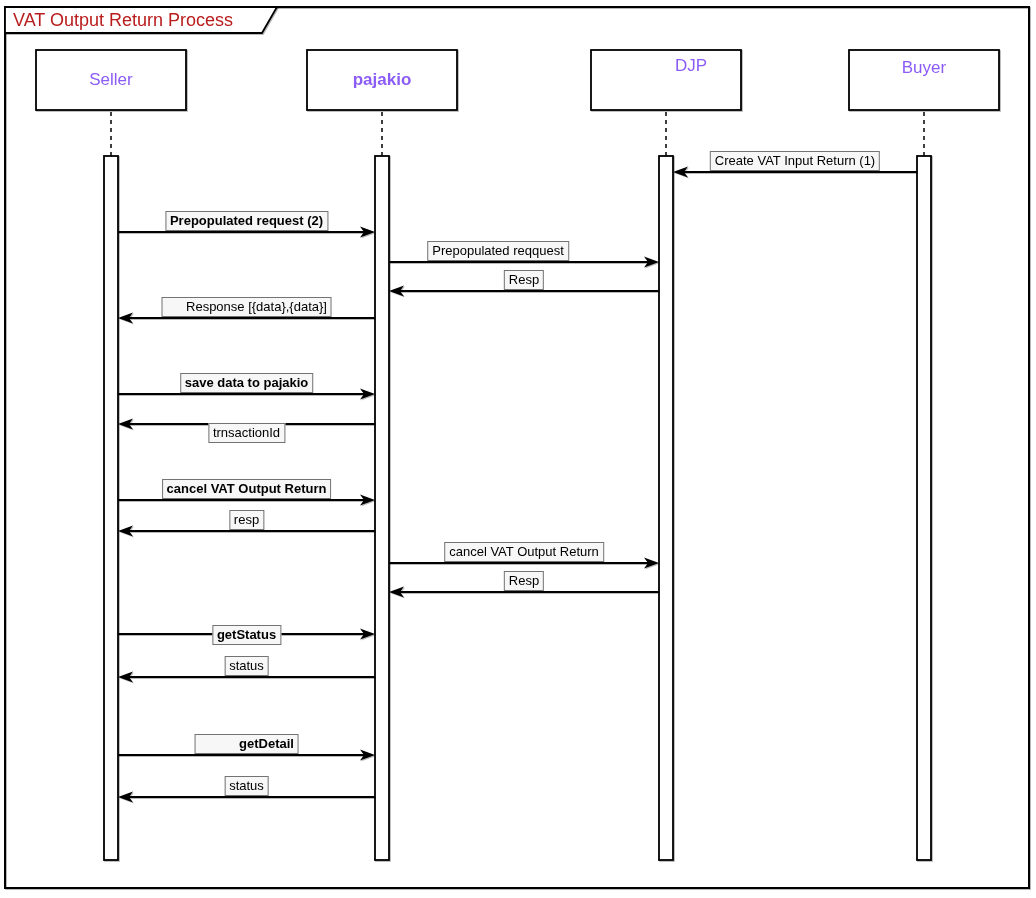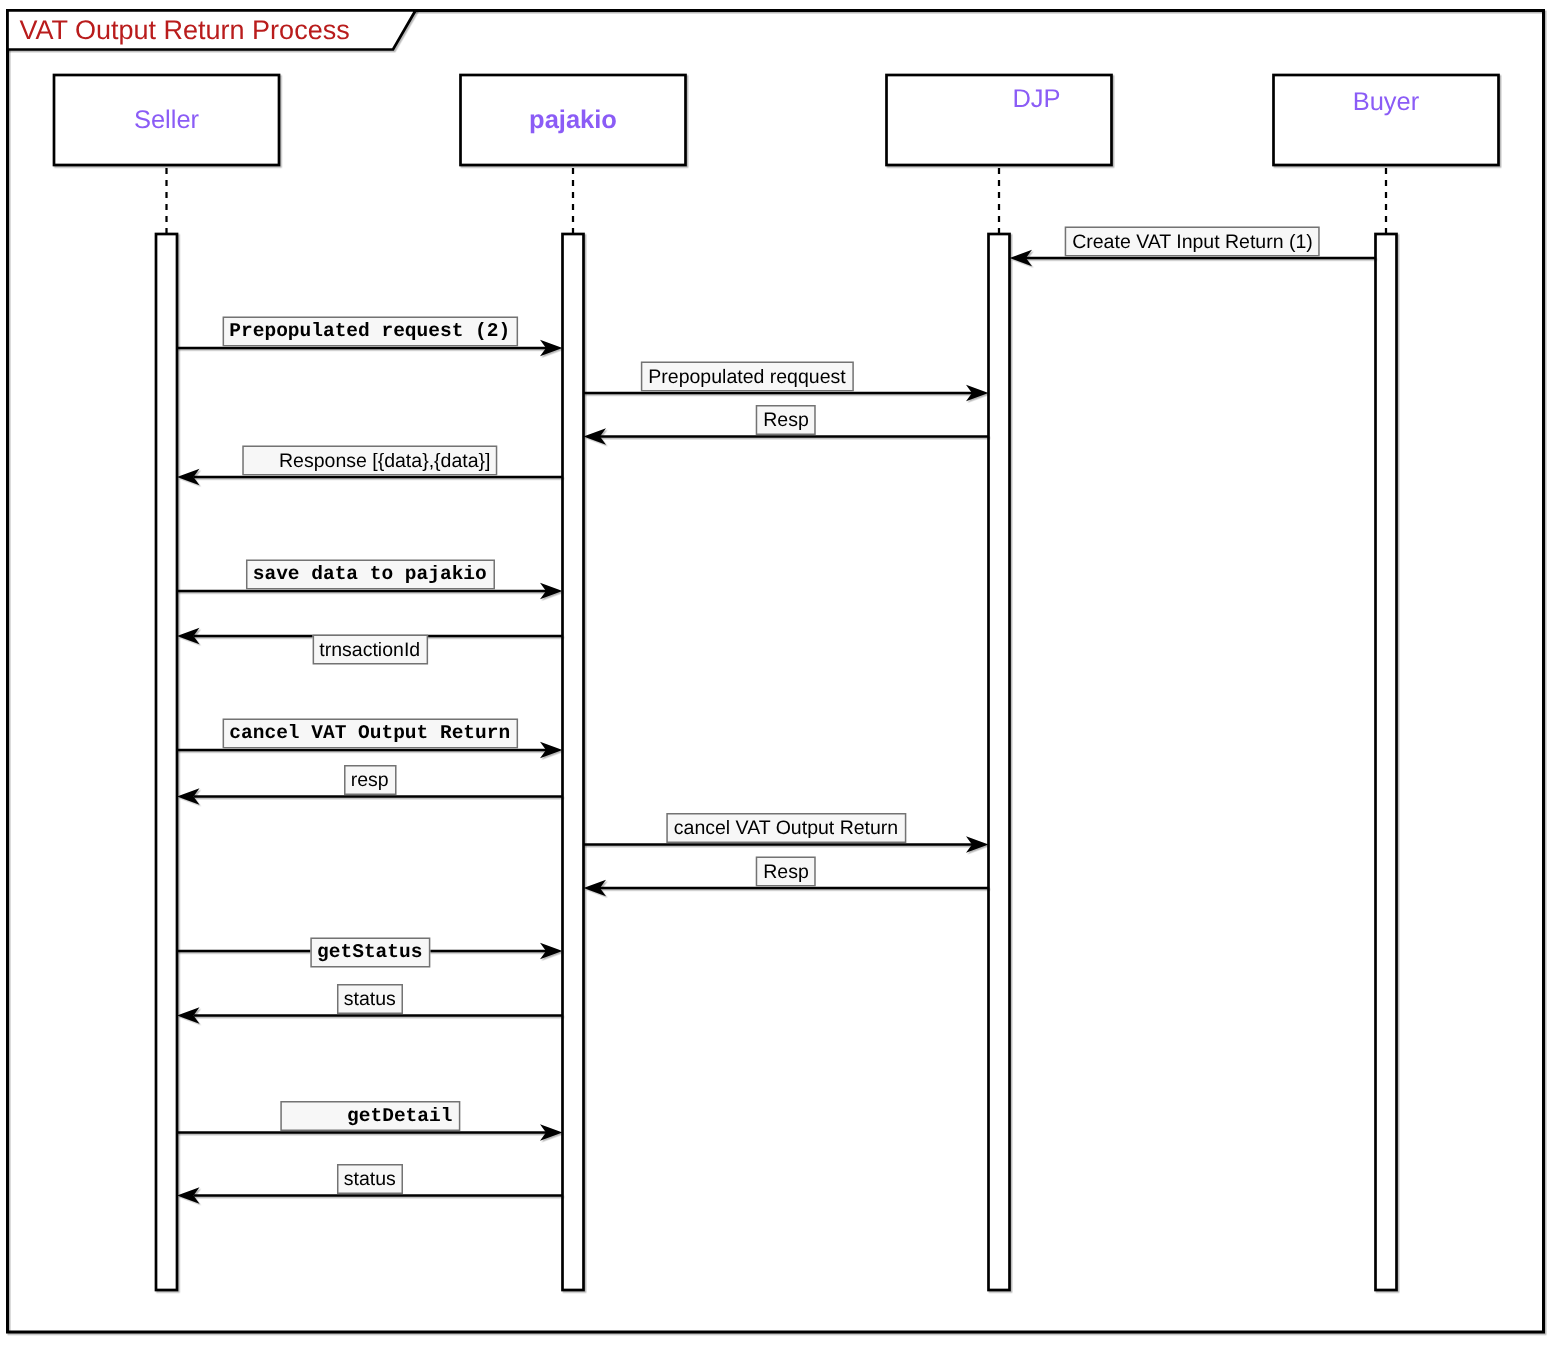--- a/index.html
+++ b/index.html
@@ -57,21 +57,20 @@
     font-size: 13px;
     line-height: 16px;
     padding: 1px 4px;
     color: #000000;
     background: #f7f7f7;
     border: 1px solid #737373;
     white-space: nowrap;
   }
   .msg-label.bold {
     font-weight: bold;
-    font-family: Liberation Mono, monospace;
   }
 </style>
 </head>
 <body>
 
 <div id="stage">
   <svg id="shape-layer" viewBox="0 0 1036 898" xmlns="http://www.w3.org/2000/svg">
       <rect x="5" y="7" width="1024" height="881" fill="none" stroke="#000000" stroke-width="2" class="sh"></rect>
       <polygon points="5,7 277,7 262,33 5,33" fill="#ffffff" stroke="#000000" stroke-width="1.8" class="sh"></polygon>
       <g>

